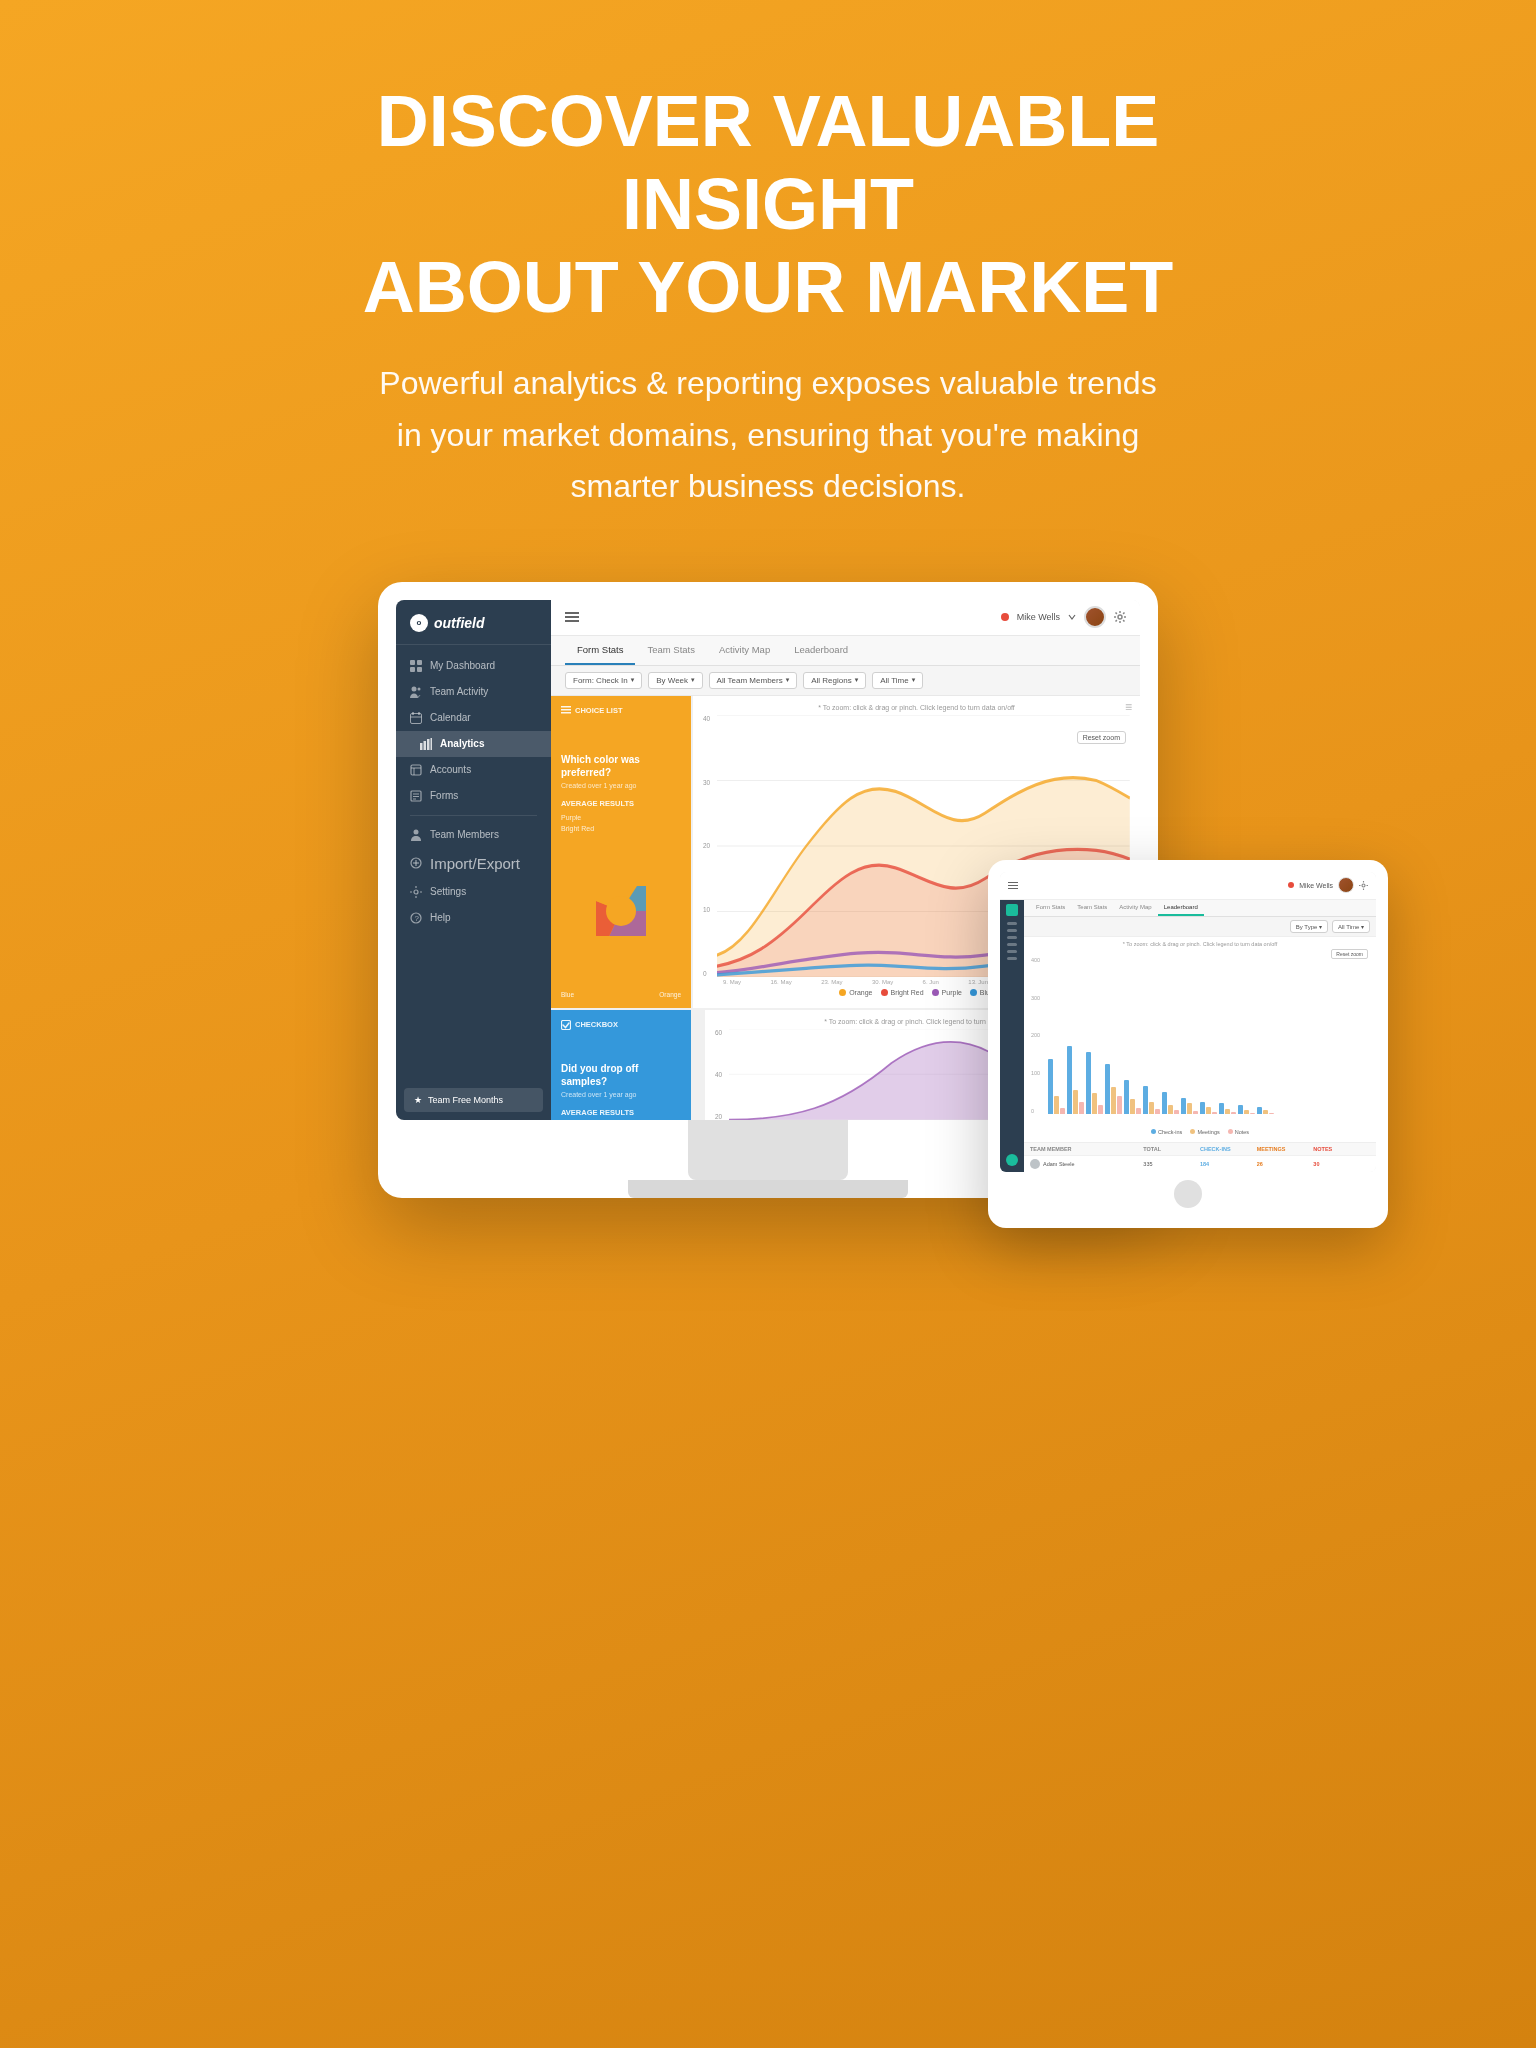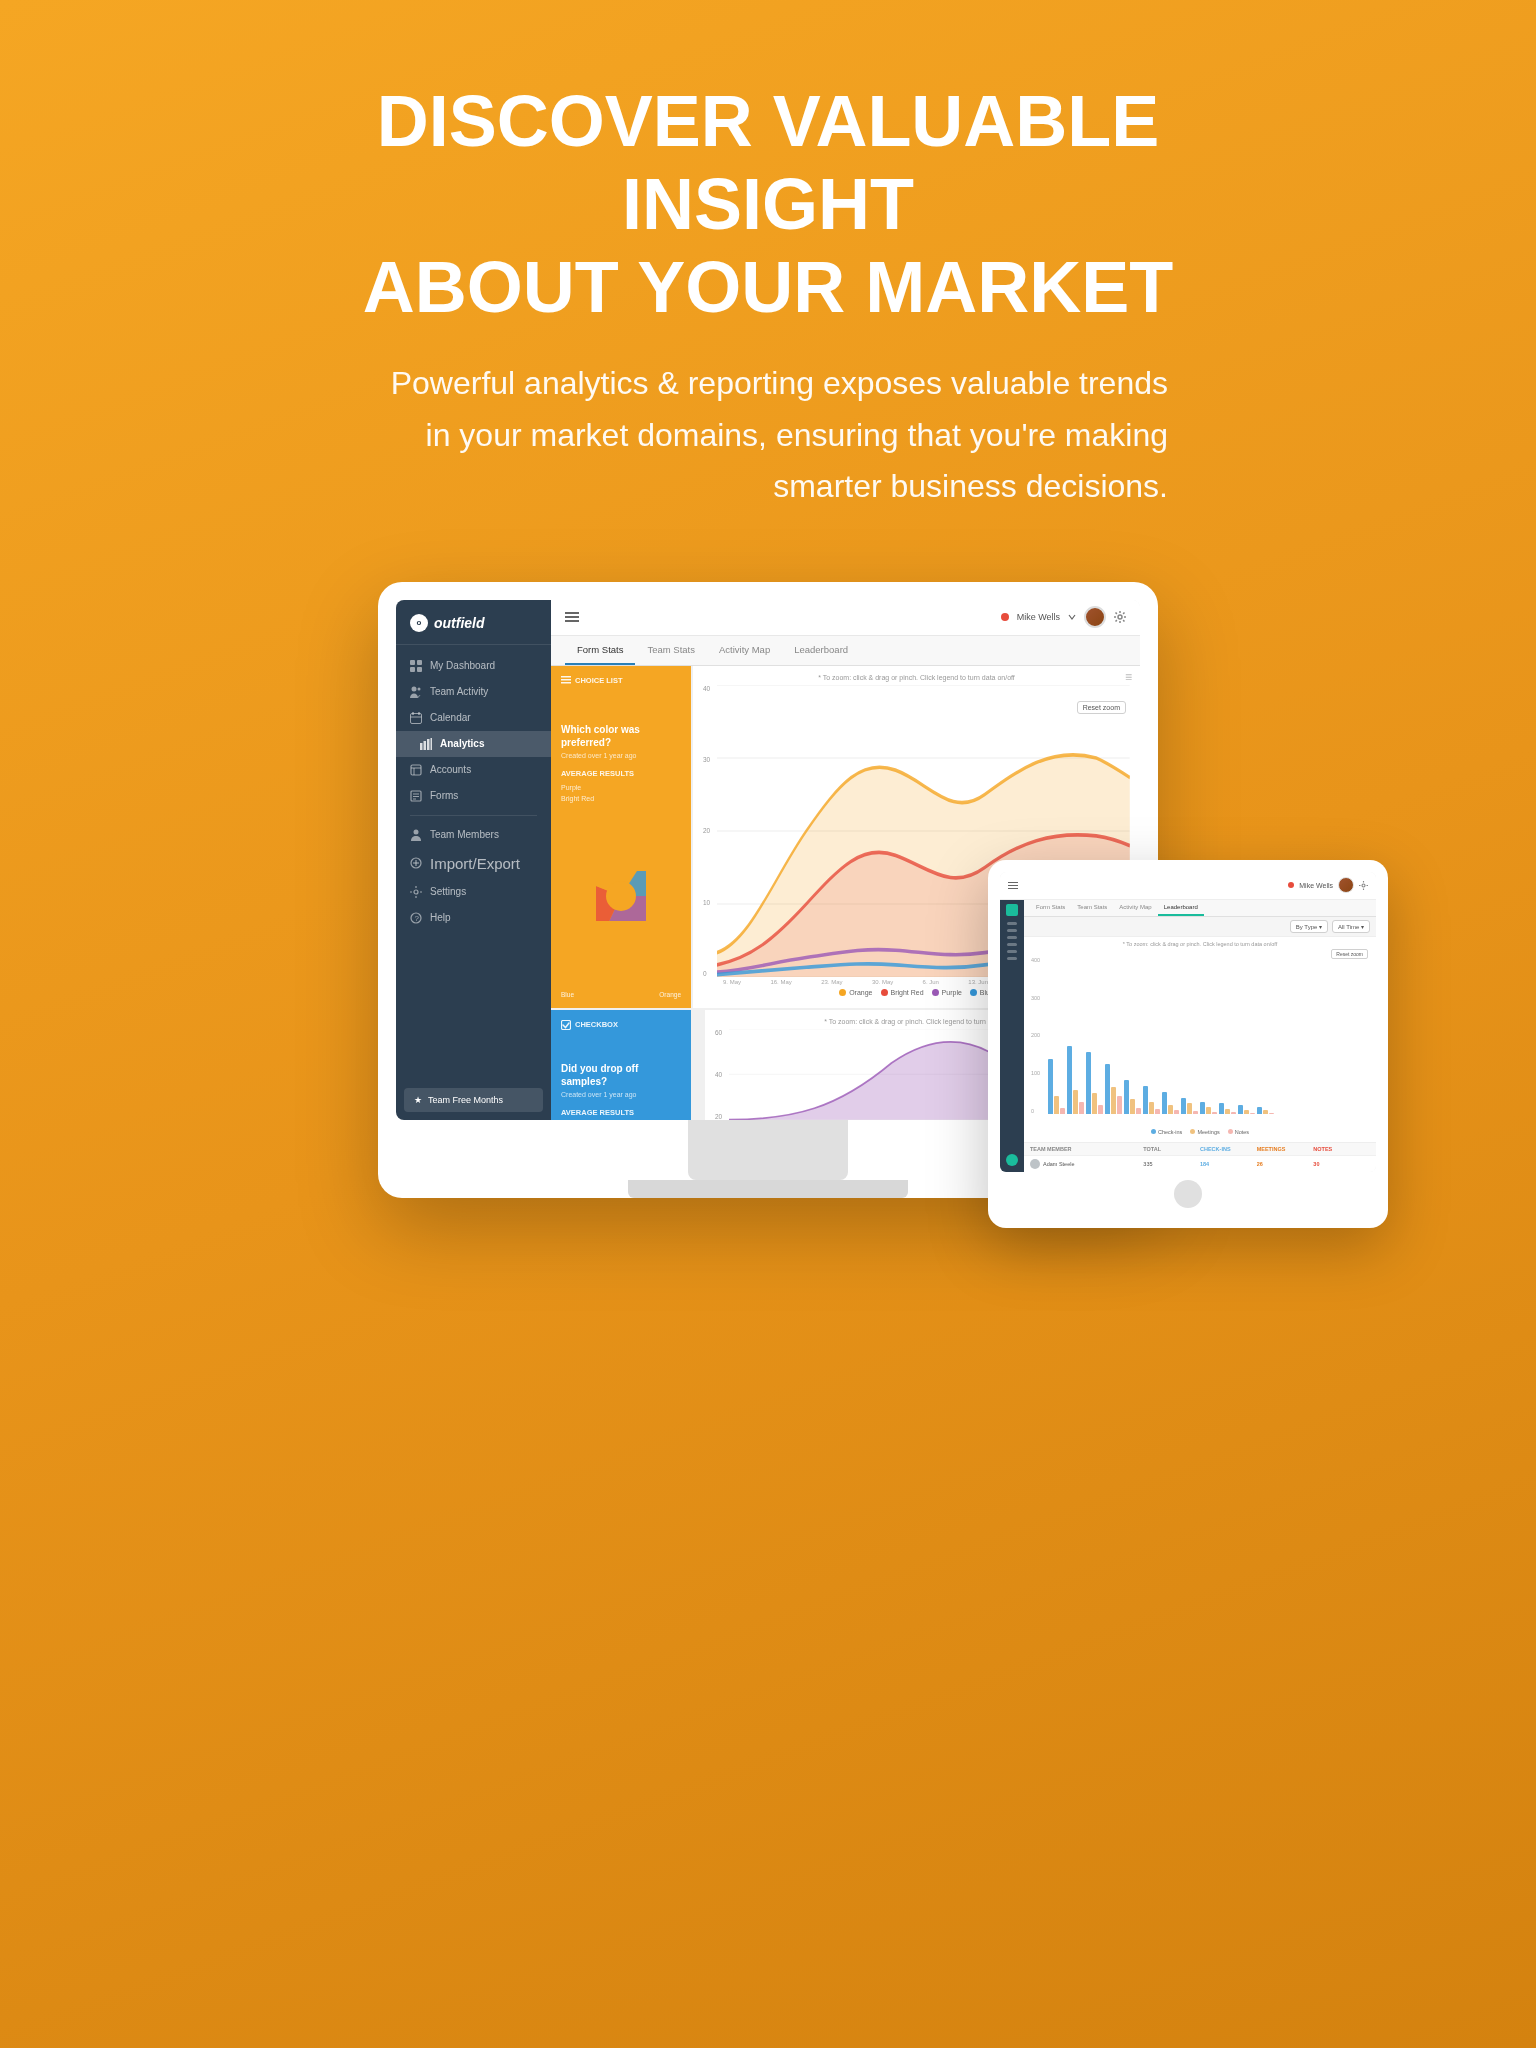--- a/index.html
+++ b/index.html
@@ -22,21 +22,21 @@
       line-height: 1.15;
       text-transform: uppercase;
       margin-bottom: 30px;
       max-width: 900px;
     }
 
     .hero-subtitle {
       font-size: 32px;
       font-weight: 300;
       color: rgba(255,255,255,0.95);
-      text-align: right;
+      text-align: center;
       line-height: 1.6;
       max-width: 800px;
       margin-bottom: 70px;
     }
 
     .devices-wrapper {
       position: relative;
       width: 100%;
       max-width: 1200px;
       display: flex;
@@ -771,20 +771,37 @@
             </div>
           </div>
 
           <div class="tabs">
             <div class="tab active">Form Stats</div>
             <div class="tab">Team Stats</div>
             <div class="tab">Activity Map</div>
             <div class="tab">Leaderboard</div>
           </div>
 
+          <div class="filter-bar">
+            <div class="filter-select">
+              Form: Check In <span class="filter-arrow">▾</span>
+            </div>
+            <div class="filter-select">
+              By Week <span class="filter-arrow">▾</span>
+            </div>
+            <div class="filter-select">
+              All Team Members <span class="filter-arrow">▾</span>
+            </div>
+            <div class="filter-select">
+              All Regions <span class="filter-arrow">▾</span>
+            </div>
+            <div class="filter-select">
+              All Time <span class="filter-arrow">▾</span>
+            </div>
+          </div>
 
           <div class="panels">
 
             <div class="top-panels">
 
               <div class="panel-left">
                 <div class="panel-label">
                   <svg width="10" height="8" viewBox="0 0 10 8" fill="rgba(255,255,255,0.9)">
                       <rect y="0" width="10" height="1.5"></rect>
                       <rect y="3" width="10" height="1.5"></rect>

